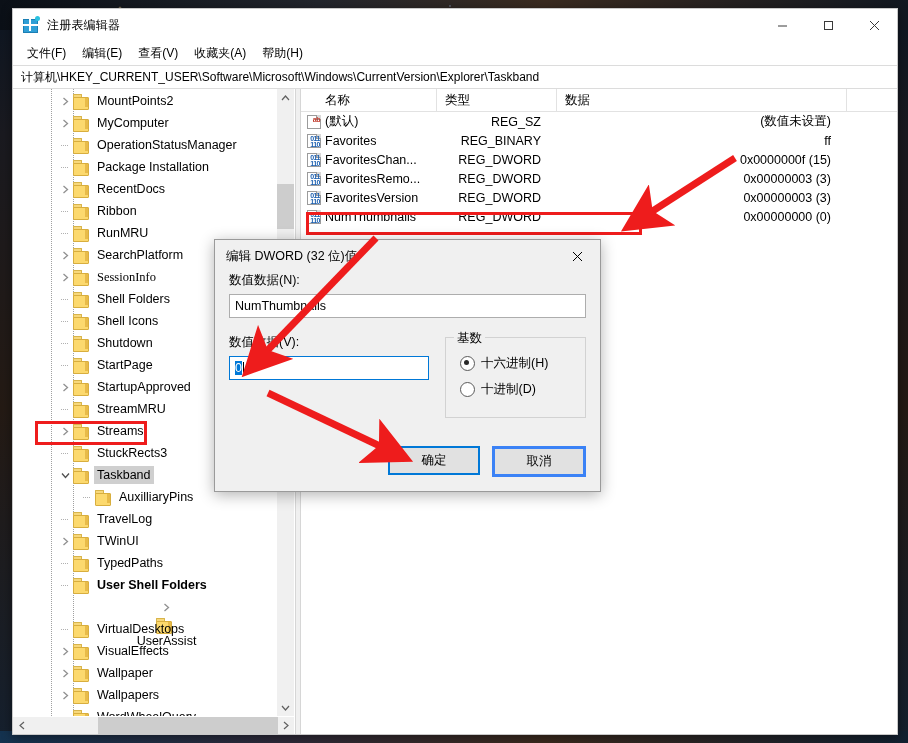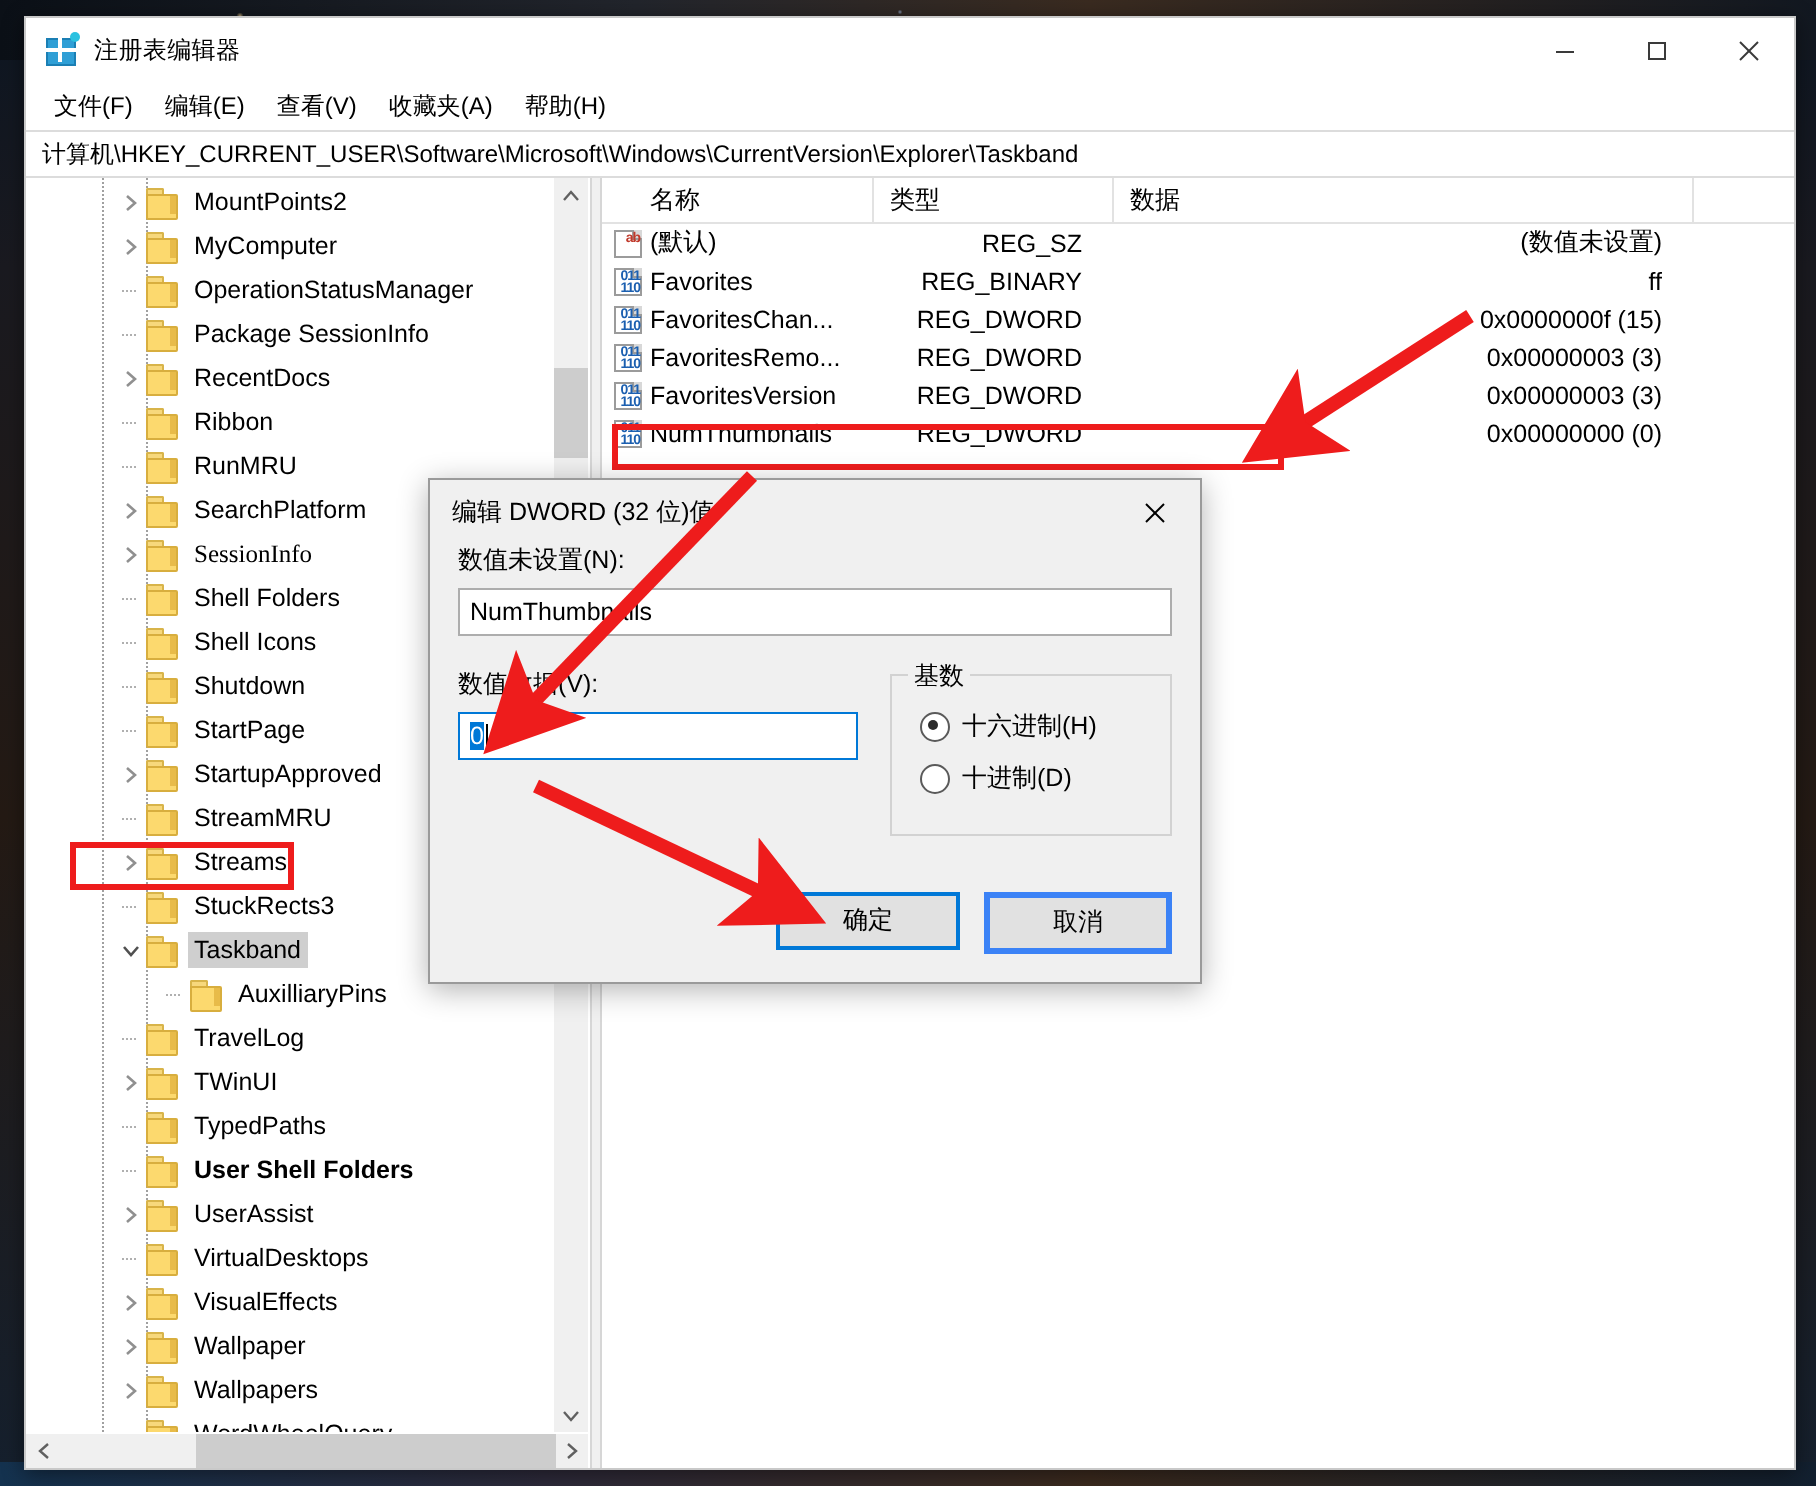--- a/index.html
+++ b/index.html
@@ -408,21 +408,21 @@
               <div class="expander">
                 <svg width="9" height="9" viewBox="0 0 9 9">
                   <line x1="0" y1="4.5" x2="7" y2="4.5" stroke="#b0b0b0" stroke-width="1" stroke-dasharray="1 1"></line>
                 </svg>
               </div>
               <div class="folder">
                 <div class="tab"></div>
                 <div class="bodyf"></div>
                 <div class="shade"></div>
               </div>
-              <span class="label">Package SessionInfo</span>
+              <span class="label">Package Installation</span>
             </div>
             <div class="tnode" style="padding-left: 44px;">
               <div class="expander">
                 <svg width="9" height="9" viewBox="0 0 9 9">
                   <polyline points="2.5,1 6.5,4.5 2.5,8" fill="none" stroke="#909090" stroke-width="1.3"></polyline>
                 </svg>
               </div>
               <div class="folder">
                 <div class="tab"></div>
                 <div class="bodyf"></div>
@@ -657,21 +657,21 @@
                   <line x1="0" y1="4.5" x2="7" y2="4.5" stroke="#b0b0b0" stroke-width="1" stroke-dasharray="1 1"></line>
                 </svg>
               </div>
               <div class="folder">
                 <div class="tab"></div>
                 <div class="bodyf"></div>
                 <div class="shade"></div>
               </div>
               <span class="label">User Shell Folders</span>
             </div>
-            <div class="tnode" style="padding-left: 44px;">
+            <div class="tnode" style="padding-left: 44px; flex-direction: column;">
               <div class="expander">
                 <svg width="9" height="9" viewBox="0 0 9 9">
                   <polyline points="2.5,1 6.5,4.5 2.5,8" fill="none" stroke="#909090" stroke-width="1.3"></polyline>
                 </svg>
               </div>
               <div class="folder">
                 <div class="tab"></div>
                 <div class="bodyf"></div>
                 <div class="shade"></div>
               </div>
@@ -872,21 +872,21 @@
   <div class="dlg-title">
     <span>编辑 DWORD (32 位)值</span>
     <div class="dlg-close">
       <svg width="11" height="11" viewBox="0 0 11 11">
           <line x1="1" y1="1" x2="10" y2="10" stroke="currentColor" stroke-width="1"></line>
           <line x1="10" y1="1" x2="1" y2="10" stroke="currentColor" stroke-width="1"></line>
         </svg>
     </div>
   </div>
   <div class="dlg-body">
-    <div class="flabel">数值未设置(N):</div>
+    <div class="flabel">数值数据(N):</div>
     <div class="ftext">NumThumbnails</div>
 
     <div class="row2">
       <div class="col-left">
         <div class="flabel" style="margin-top:4px">数值数据(V):</div>
         <div class="ftext focus">
             <span class="sel">0</span>
             <span class="caret"></span>
           </div>
       </div>

